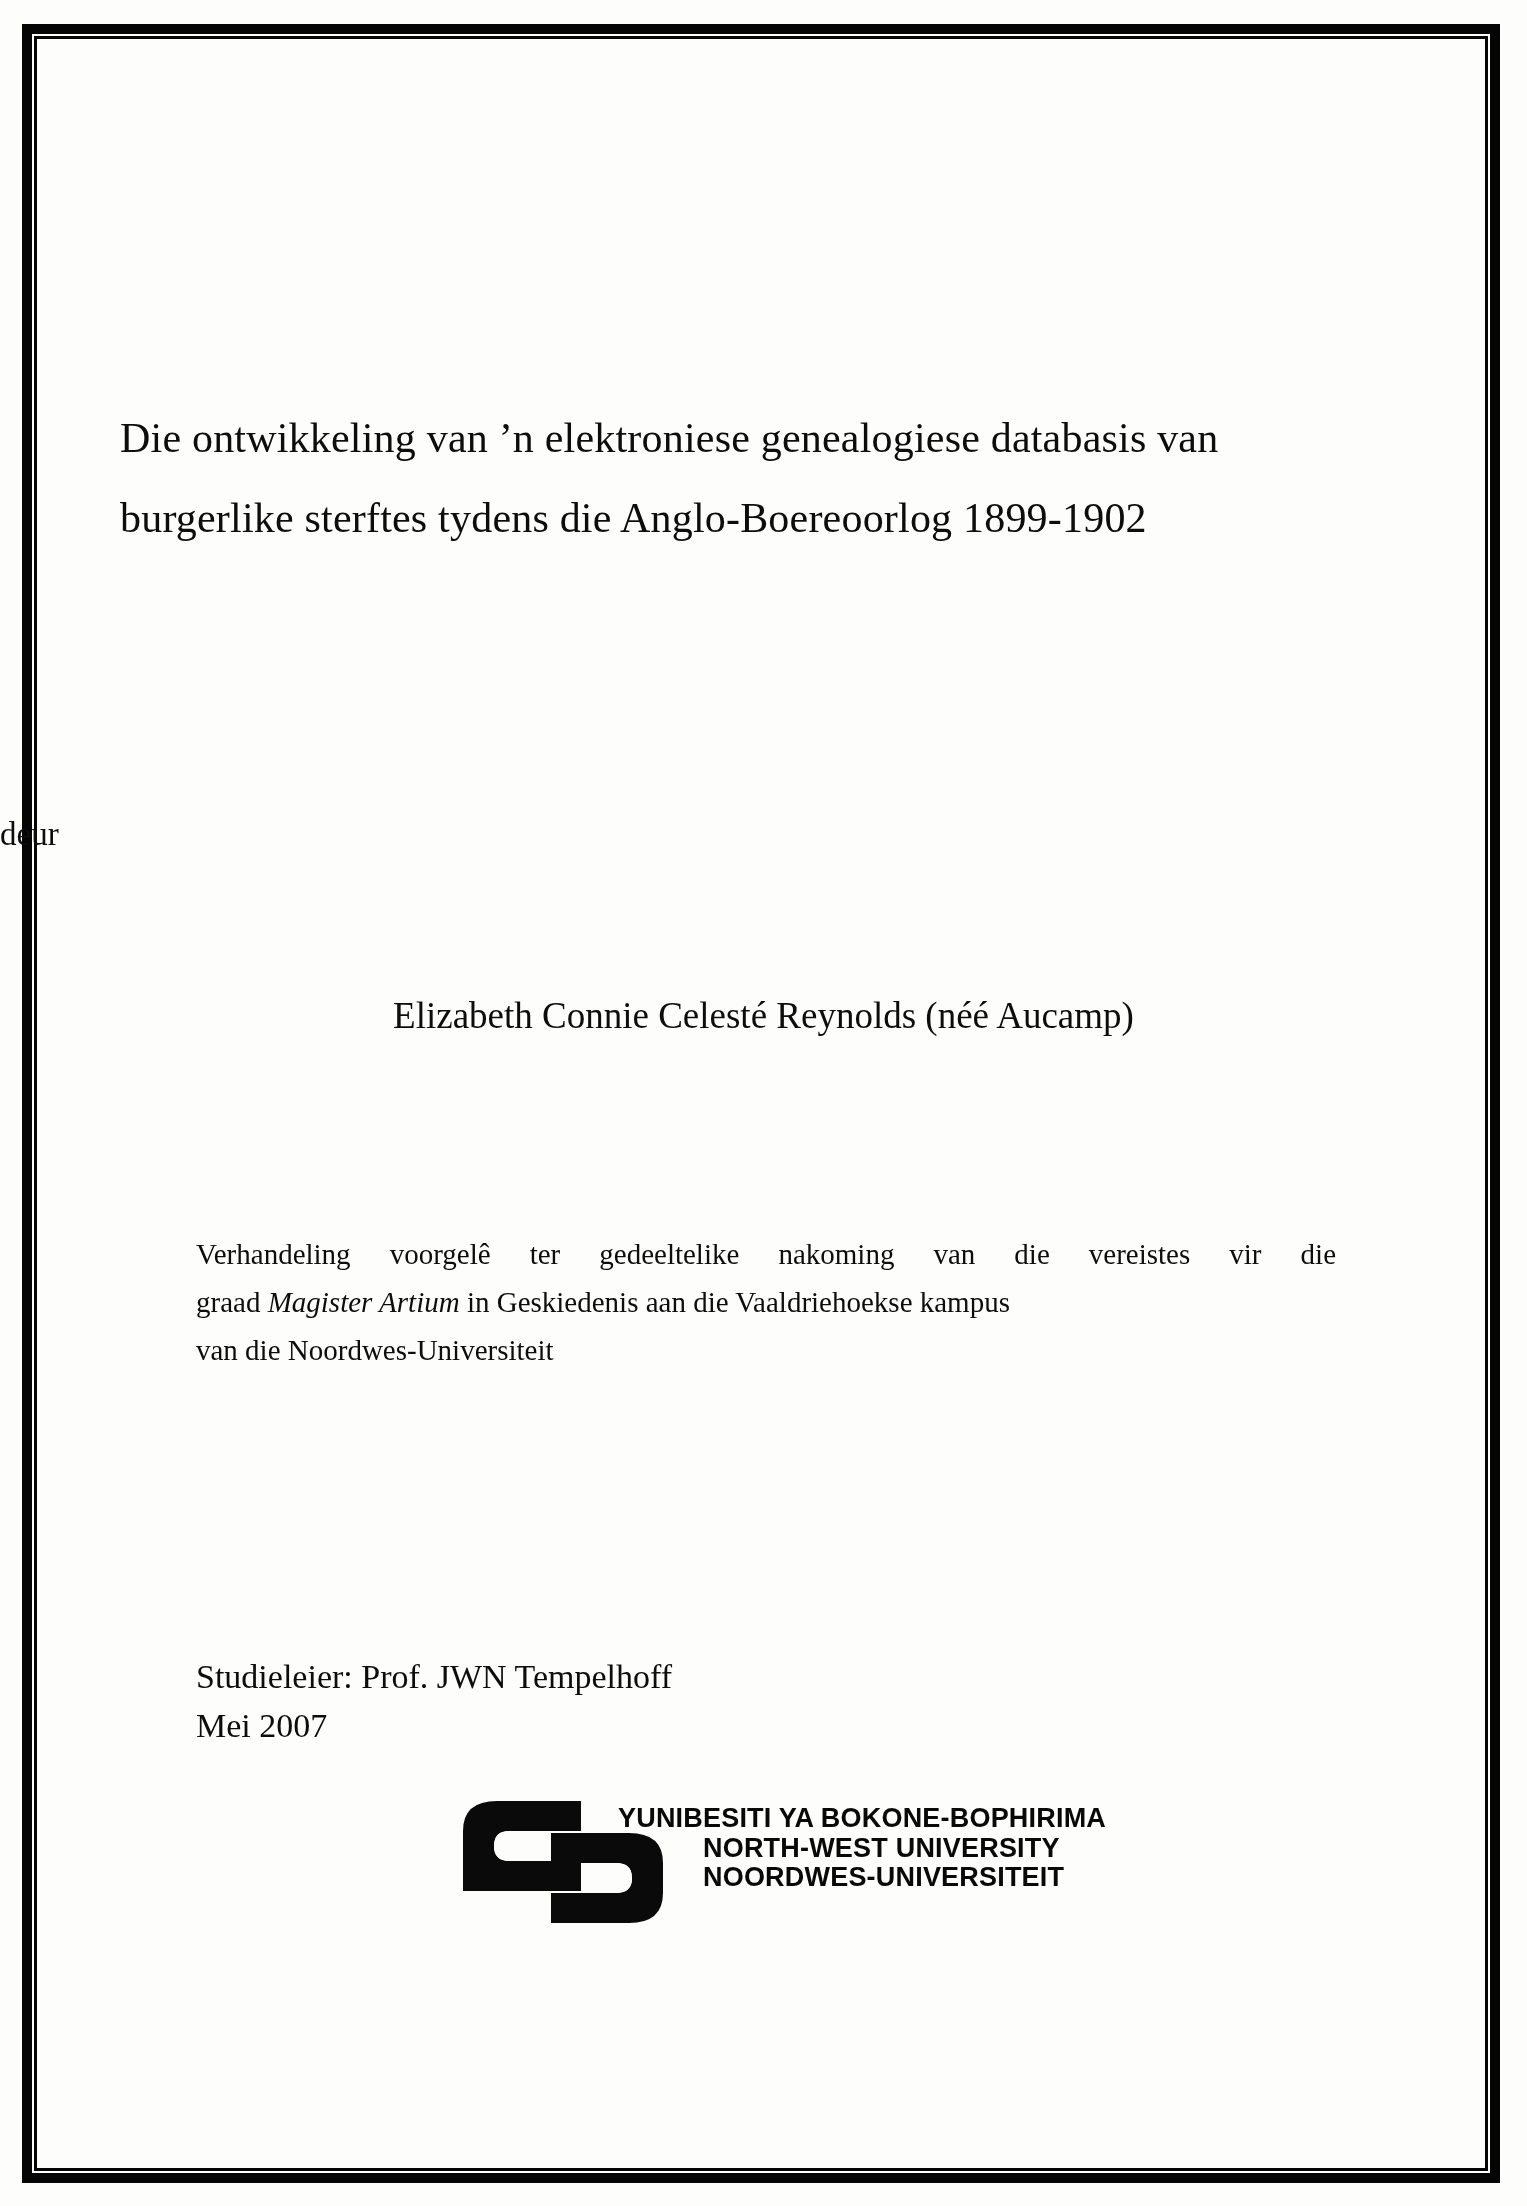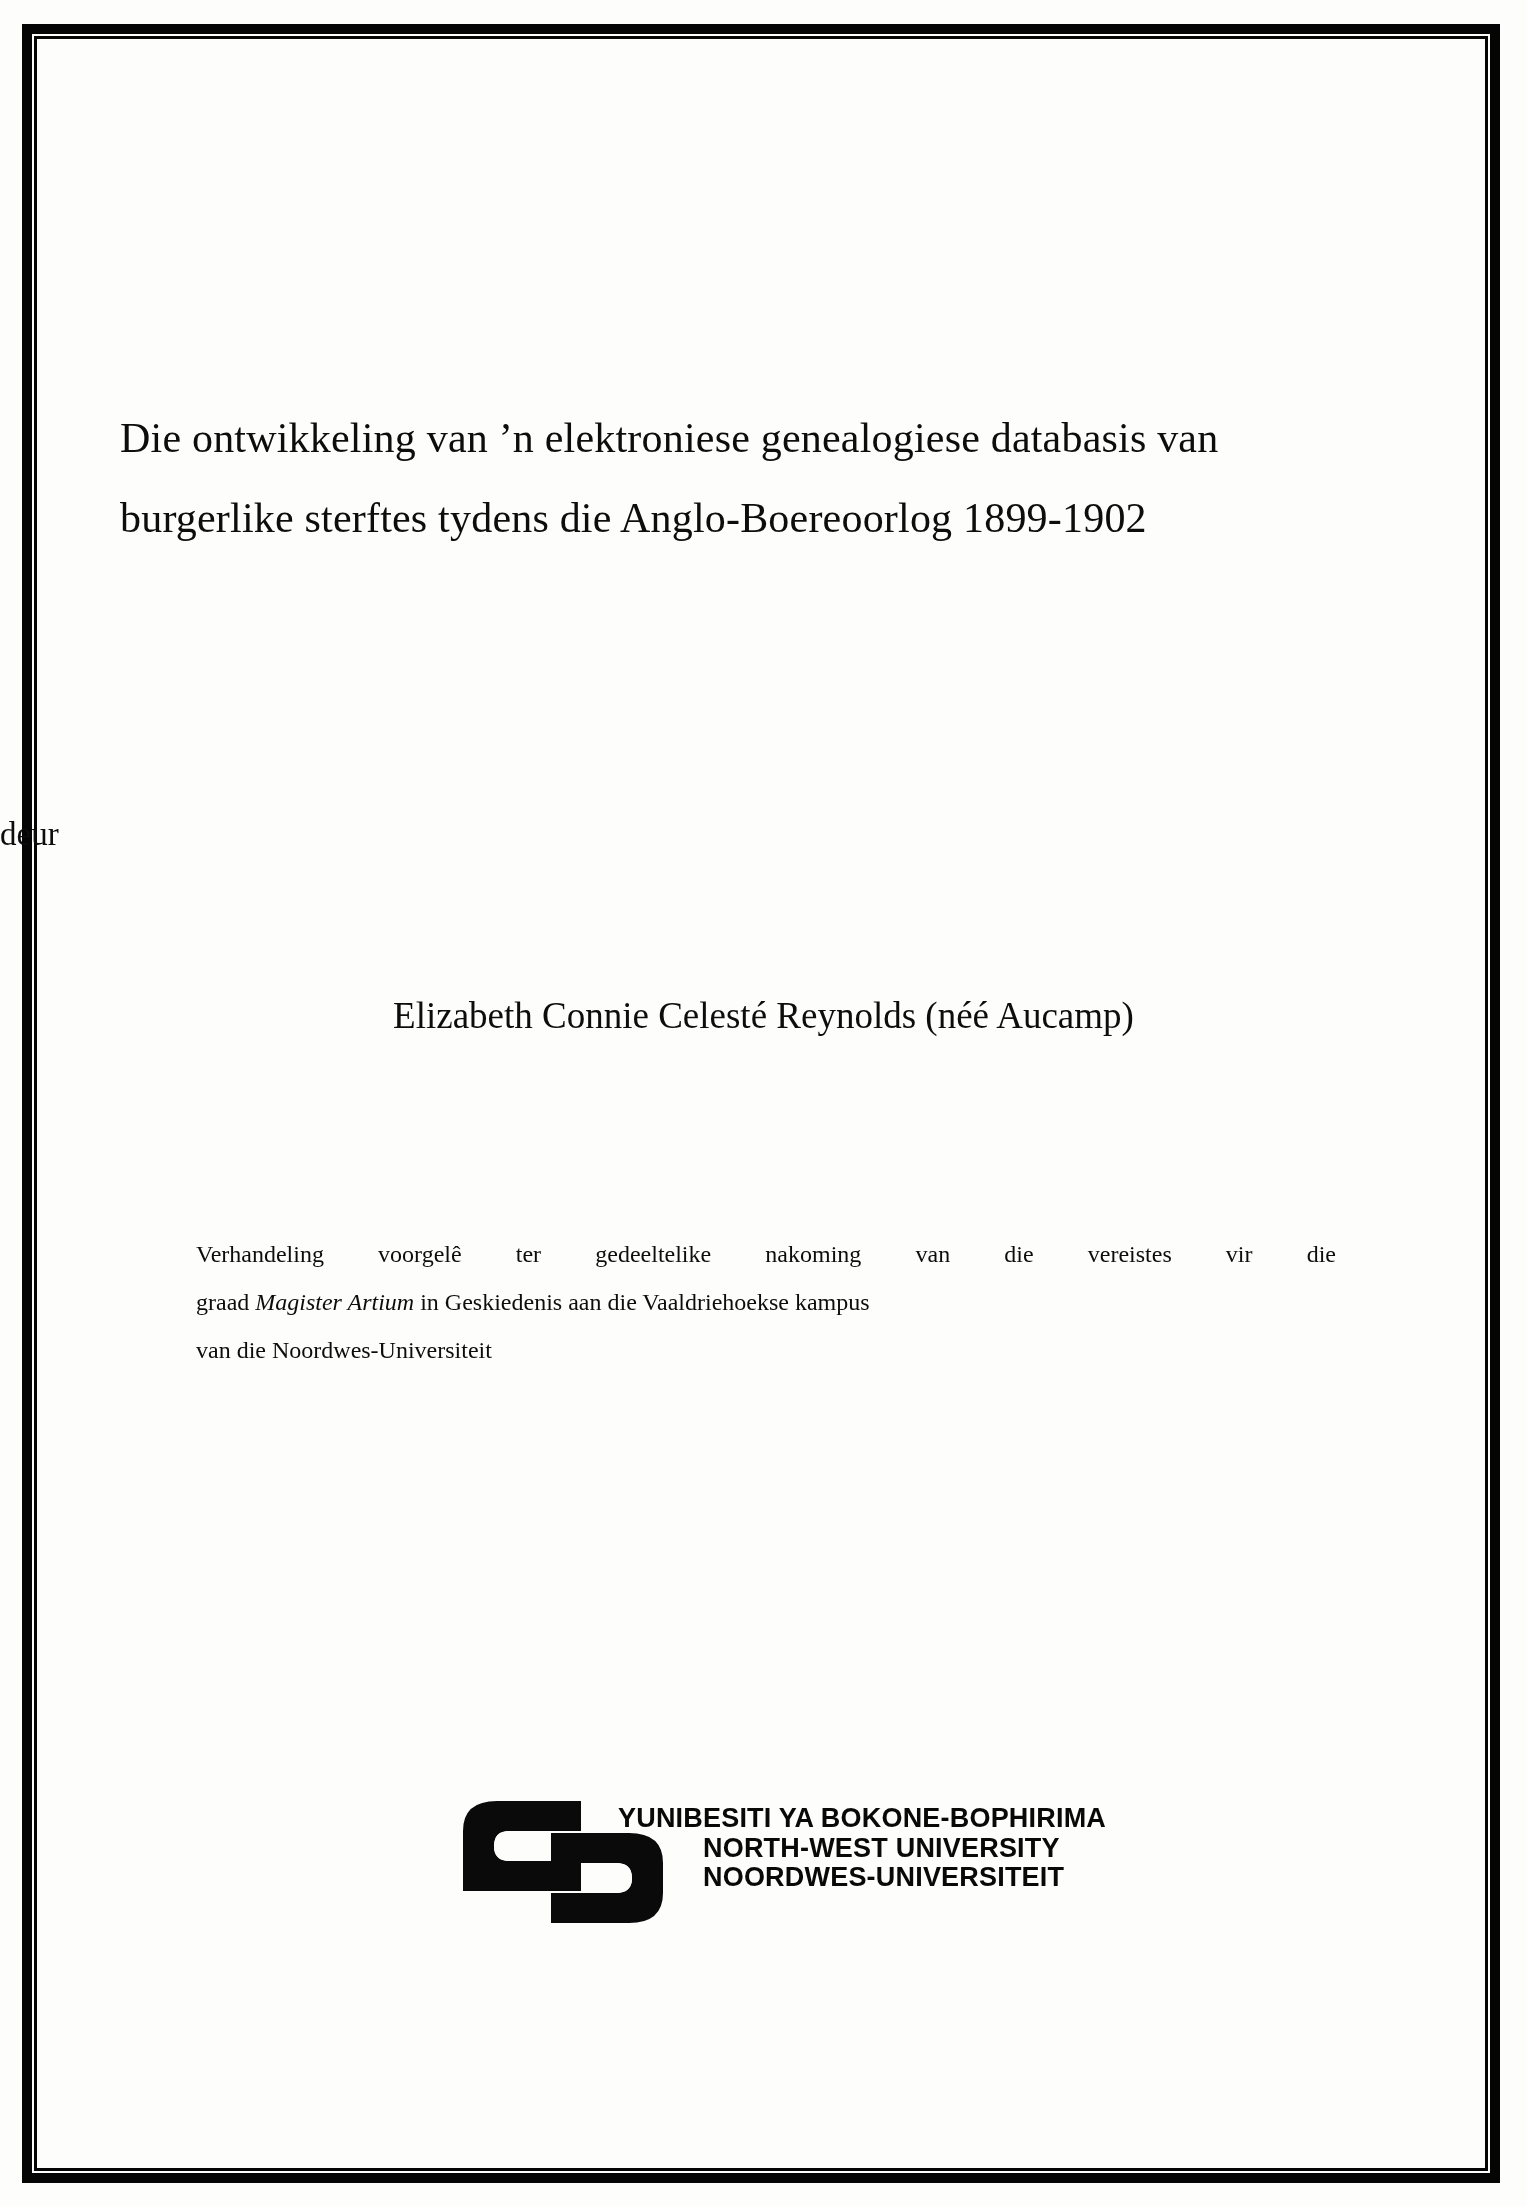--- a/index.html
+++ b/index.html
@@ -53,21 +53,21 @@
     top: 958px;
     text-align: center;
     font-size: 37px;
     margin-top: 36px;
   }
   .statement {
     position: absolute;
     left: 196px;
     width: 1140px;
     top: 1230px;
-    font-size: 24px;
+    font-size: 29px;
     line-height: 48px;
   }
   .statement .just {
     text-align: justify;
     text-align-last: justify;
   }
   .supervisor-block {
     position: absolute;
     left: 196px;
     top: 1652px;
@@ -120,20 +120,24 @@
   <div class="byline">deur</div>
 
   <div class="author">Elizabeth Connie Celesté Reynolds (néé Aucamp)</div>
 
   <div class="statement">
     <div class="just">Verhandeling voorgelê ter gedeeltelike nakoming van die vereistes vir die</div>
     <div><span>graad </span><i>Magister Artium</i><span> in Geskiedenis aan die Vaaldriehoekse kampus</span></div>
     <div>van die Noordwes-Universiteit</div>
   </div>
 
+  <div class="supervisor-block">
+    <div>Studieleier: Prof. JWN Tempelhoff</div>
+    <div>Mei 2007</div>
+  </div>
 
   <div class="logo-block">
     <svg class="logo-mark" width="200" height="124" viewBox="0 0 200 124" xmlns="http://www.w3.org/2000/svg">
 
       <path fill="#0a0a0a" d="M118 0 H34 Q0 0 0 30 V60 Q0 90 34 90 H118 V60 H47 Q31 60 31 45 Q31 30 47 30 H118 Z"></path>
 
       <path fill="#fdfdfc" d="M84 30 H46 Q31 30 31 45 Q31 60 46 60 H84 Z"></path>
 
       <path fill="#0a0a0a" d="M88 32 H166 Q200 32 200 62 V92 Q200 122 166 122 H88 V92 H153 Q169 92 169 77 Q169 62 153 62 H88 Z"></path>
 

